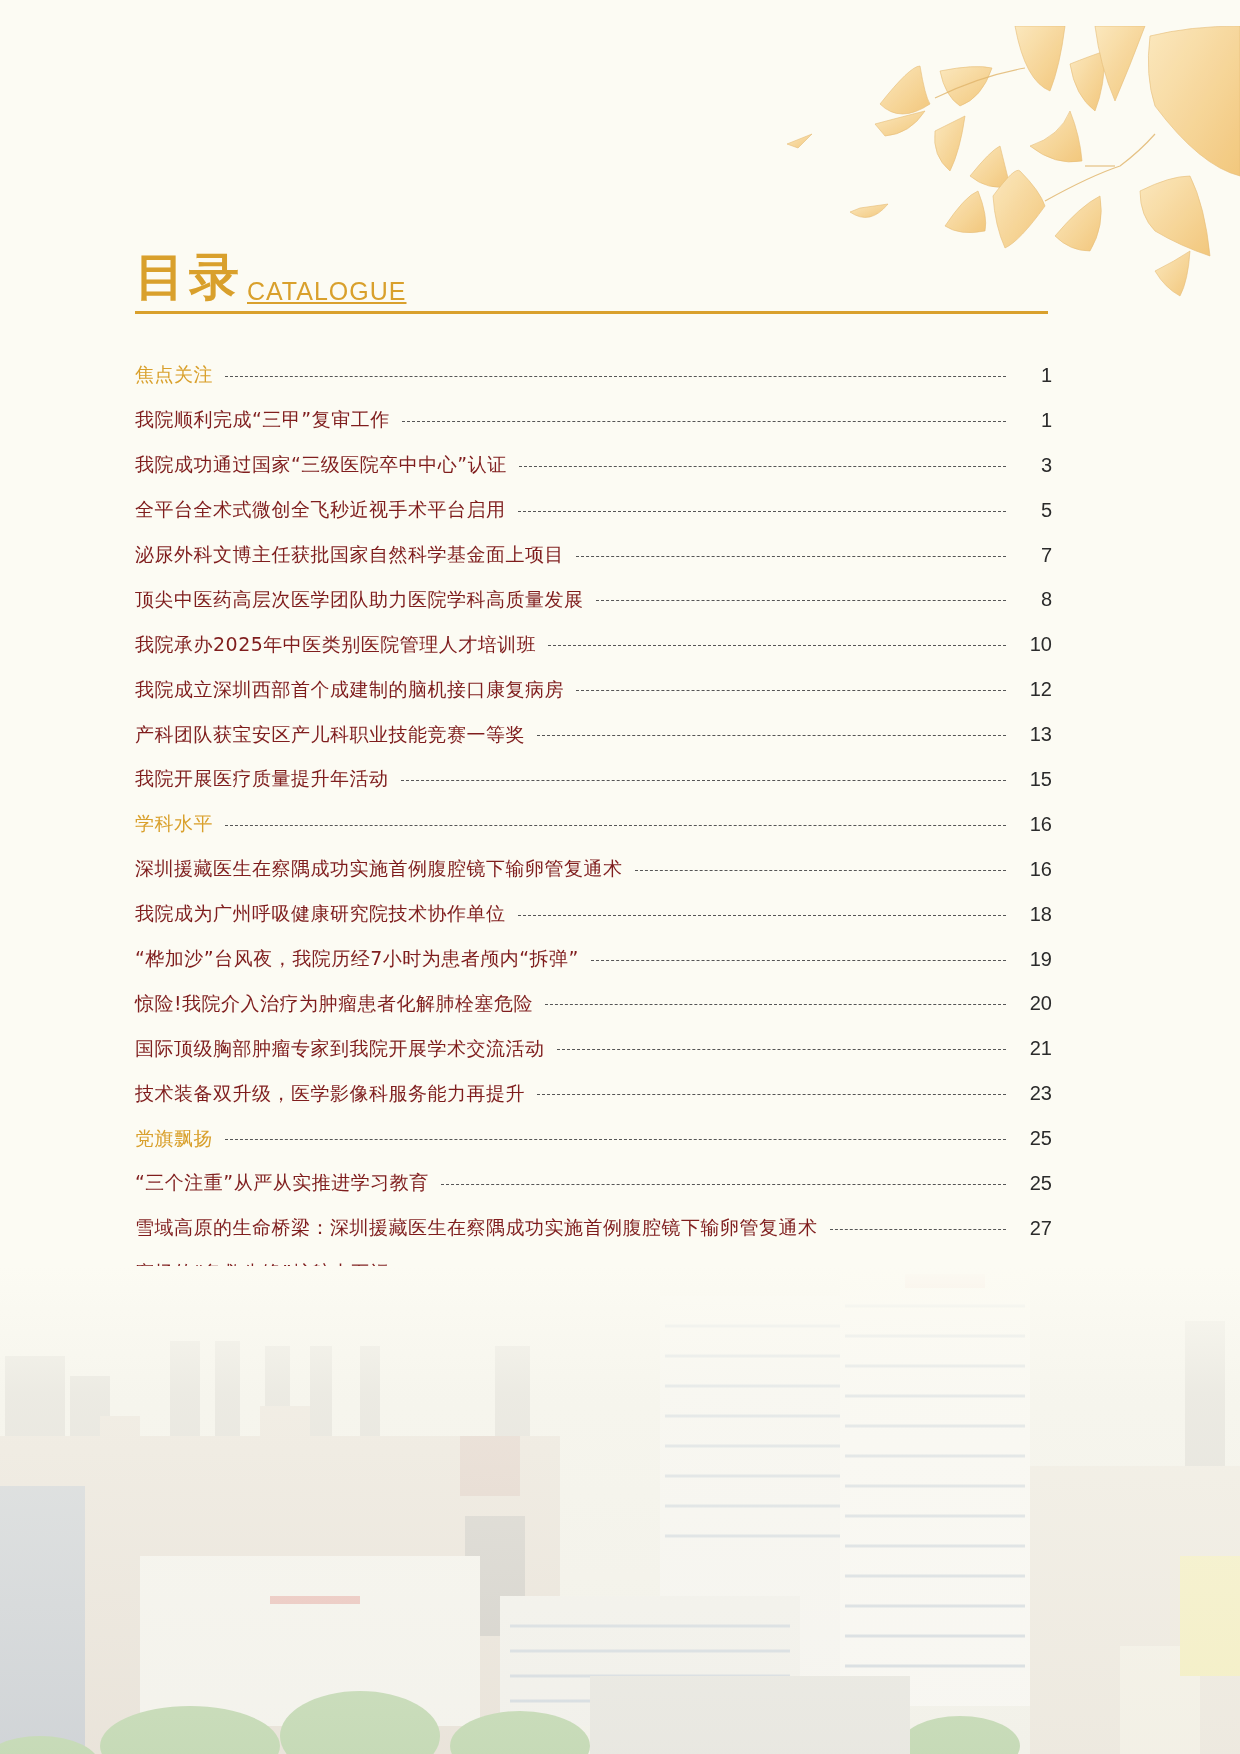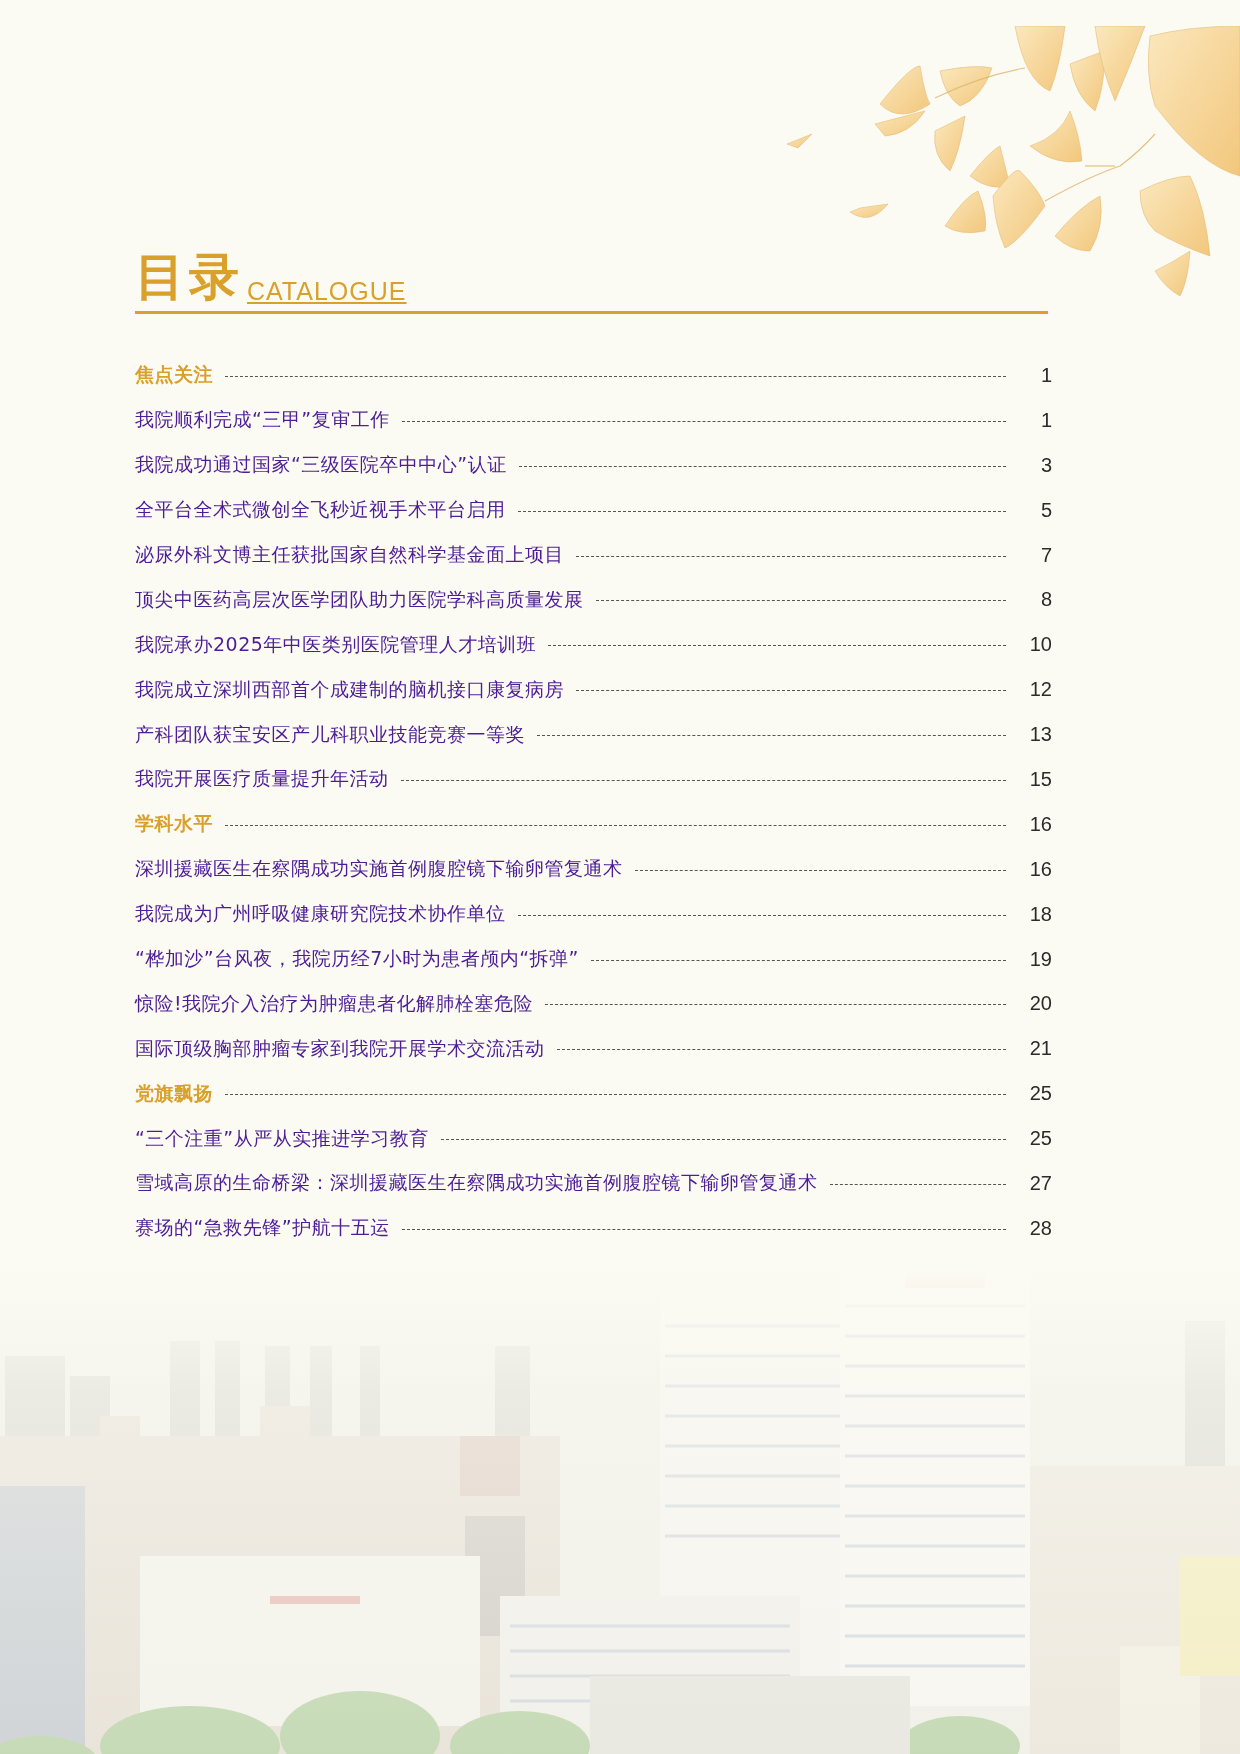--- a/index.html
+++ b/index.html
@@ -31,22 +31,22 @@
     position: absolute; left: 135px; top: 285px; width: 913px; height: 3px;
     background: #d9a02c;
   }
 
   
   .toc { position: absolute; left: 135px; top: 327px; width: 917px; }
   .toc-row {
     display: flex; align-items: center; height: 44.9px; width: 917px;
     font-size: 19px;
   }
-  .toc-row .label { white-space: nowrap; color: #4c1d95; letter-spacing: 0.5px; }
-  .toc-row.section .label { color: #d9a02c; font-weight: bold; font-size: 19px; }
+  .toc-row .label { white-space: nowrap; color: #7f1d1d; letter-spacing: 0.5px; }
+  .toc-row.section .label { color: #d9a02c; font-weight: normal; font-size: 19px; }
   .toc-row .leader {
     flex: 1; height: 0; margin: 0 10px 0 12px;
     border-top: 1.5px dashed #555;
     position: relative; top: 1px;
   }
   .toc-row .page-num {
     width: 36px; text-align: right; color: #2b2b2b;
     font-family: "Liberation Sans", sans-serif; font-size: 20px;
   }
 
@@ -171,20 +171,25 @@
     <div class="toc-row">
       <span class="label">惊险!我院介入治疗为肿瘤患者化解肺栓塞危险</span>
       <span class="leader"></span>
       <span class="page-num">20</span>
     </div>
     <div class="toc-row">
       <span class="label">国际顶级胸部肿瘤专家到我院开展学术交流活动</span>
       <span class="leader"></span>
       <span class="page-num">21</span>
     </div>
+    <div class="toc-row">
+      <span class="label">技术装备双升级，医学影像科服务能力再提升</span>
+      <span class="leader"></span>
+      <span class="page-num">23</span>
+    </div>
     <div class="toc-row section">
       <span class="label">党旗飘扬</span>
       <span class="leader"></span>
       <span class="page-num">25</span>
     </div>
     <div class="toc-row">
       <span class="label">“三个注重”从严从实推进学习教育</span>
       <span class="leader"></span>
       <span class="page-num">25</span>
     </div>

